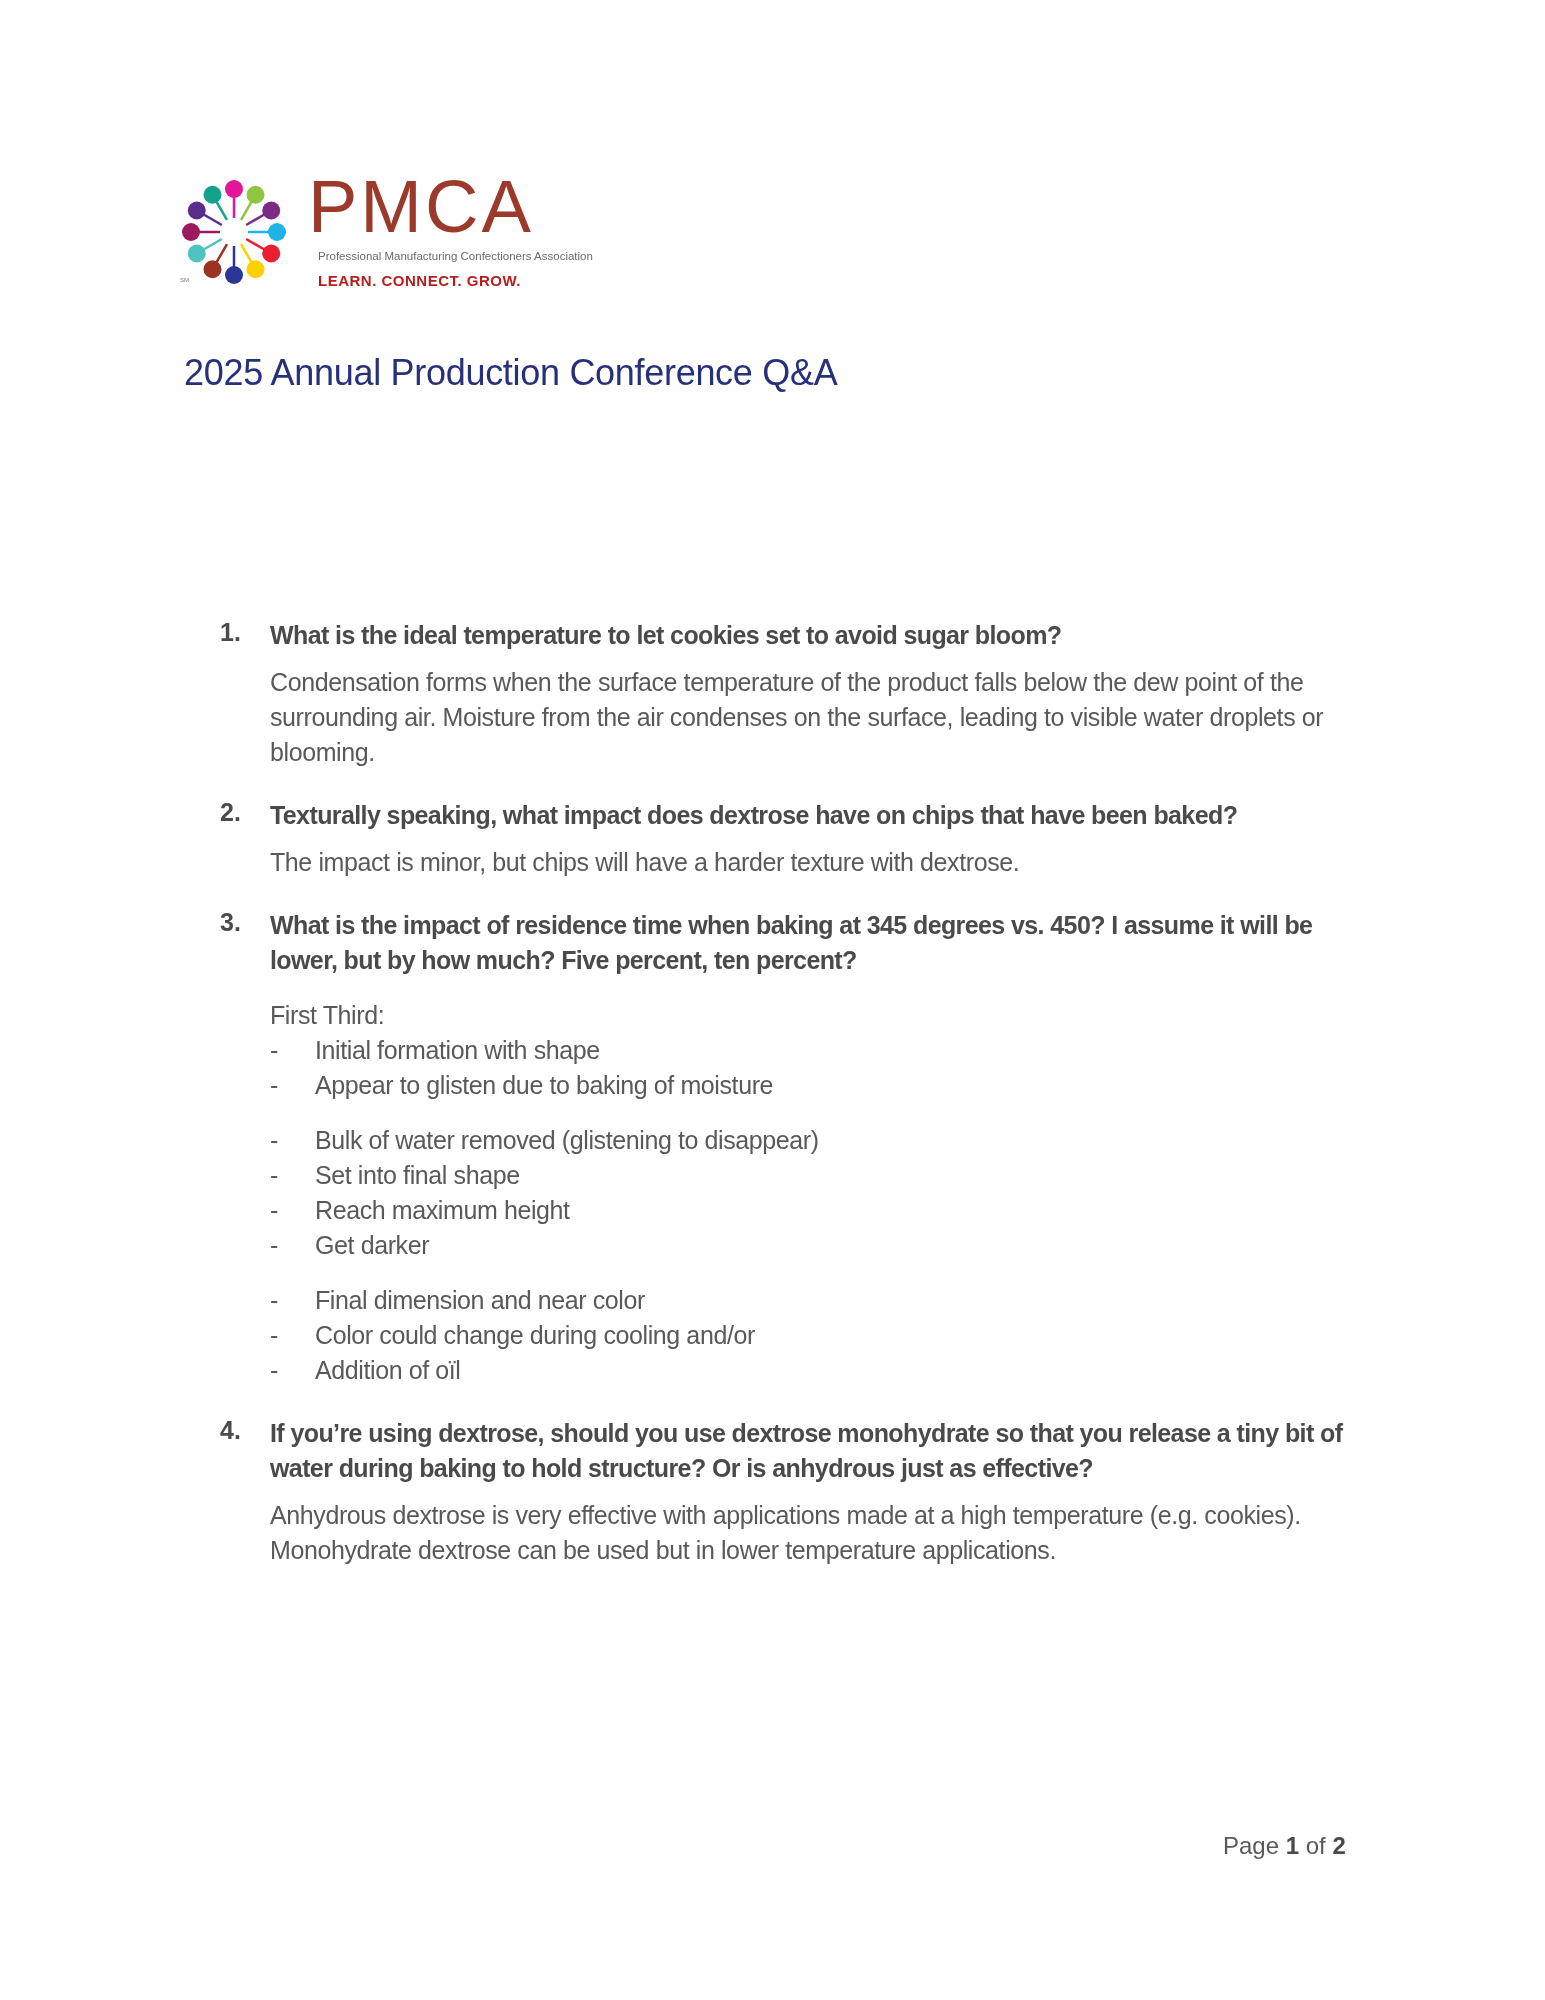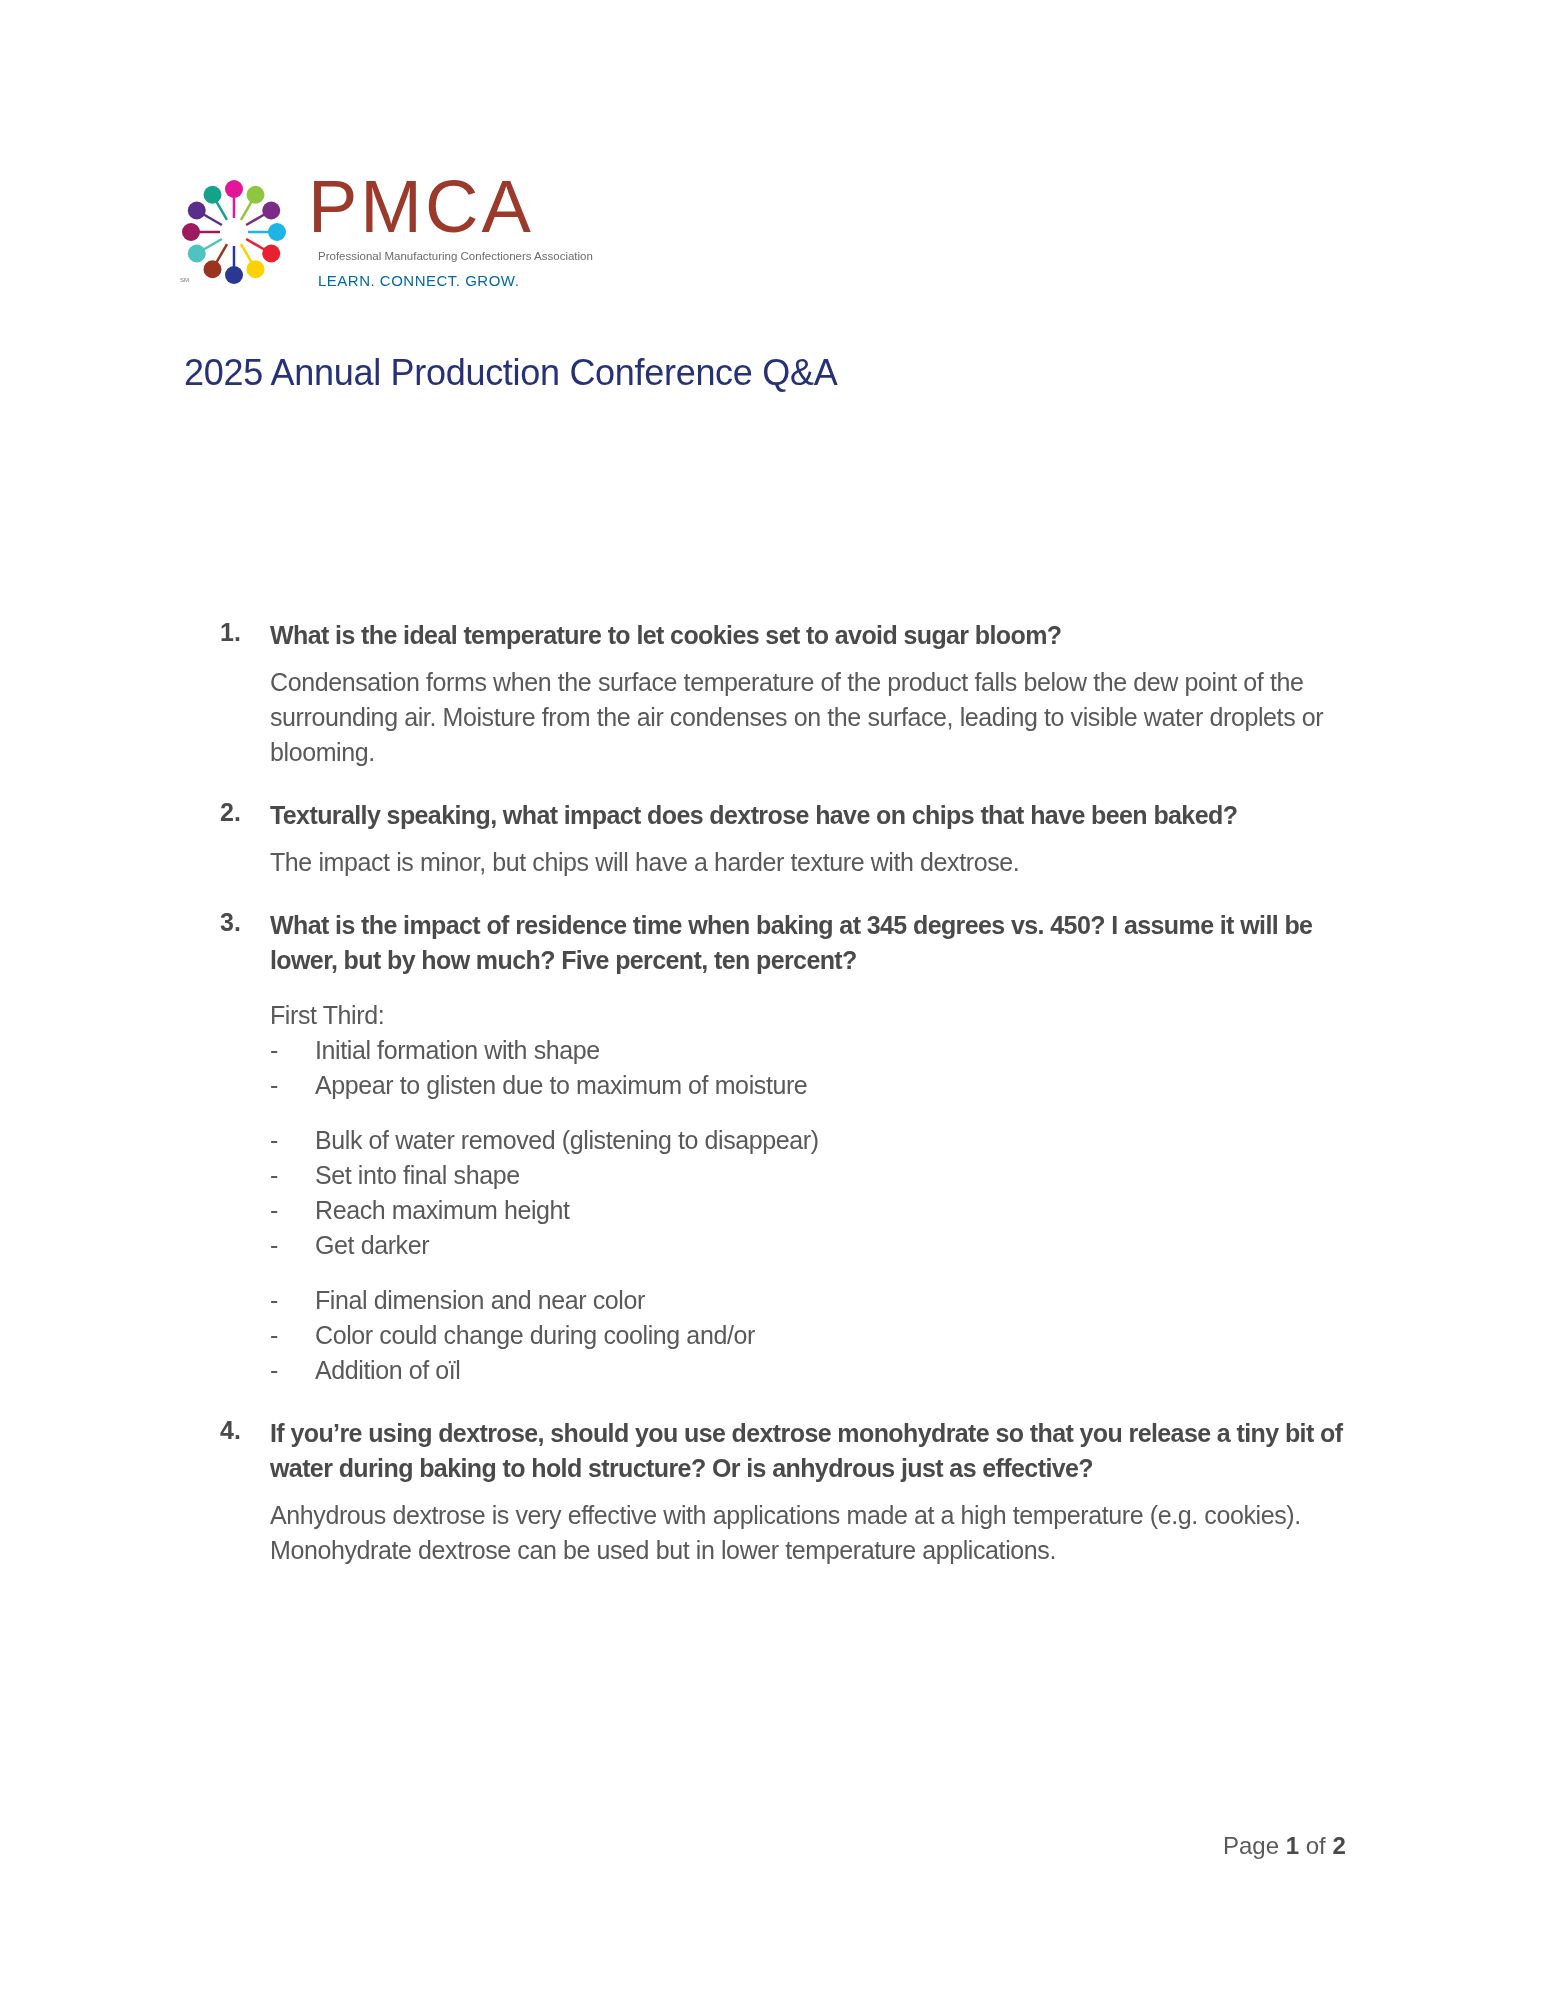--- a/index.html
+++ b/index.html
@@ -7,22 +7,22 @@
            font-family: "Liberation Sans", sans-serif; color: #4a4a4a; }
     .page { position: absolute; left: 0; top: 0; width: 1398px; height: 2000px; }
 
     
     .logo { position: absolute; left: 178px; top: 178px; width: 480px; height: 120px; }
     .logo-mark { position: absolute; left: 0; top: 0; width: 112px; height: 112px; }
     .logo-word { position: absolute; left: 130px; top: -8px; font-family: "Liberation Sans", sans-serif;
                  font-weight: 300; font-size: 74px; letter-spacing: 3px; color: #9b3a2a; line-height: 1; }
     .logo-full { position: absolute; left: 140px; top: 72px; font-size: 11.5px; color: #6b6b6b;
                  white-space: nowrap; }
-    .logo-tag { position: absolute; left: 140px; top: 94px; font-size: 15px; font-weight: normal;
-                color: #0369a1; letter-spacing: 0.5px; white-space: nowrap; }
+    .logo-tag { position: absolute; left: 140px; top: 94px; font-size: 15px; font-weight: bold;
+                color: #b91c1c; letter-spacing: 0.5px; white-space: nowrap; }
 
     
     .doc-title { position: absolute; left: 180px; top: 348px; font-size: 36px; color: #27317a;
                  font-weight: normal; margin: 4px; white-space: nowrap; letter-spacing: -0.3px; }
     .meta { position: absolute; left: 180px; top: 425px; font-size: 31px; color: #5a5a5a;
             line-height: 40px; font-weight: 300; }
     .meta div { white-space: nowrap; }
 
     
     .qa { position: absolute; left: 220px; top: 618px; width: 1140px; }
@@ -100,21 +100,21 @@
     </div>
 
     <div class="qa-item">
       <span class="qa-num">3.</span>
       <div class="question">What is the impact of residence time when baking at 345 degrees vs. 450? I assume it will be lower, but by how much? Five percent, ten percent?</div>
 
       <div class="phase">
         <div class="phase-title">First Third:</div>
         <ul class="phase-list">
           <li><span class="dash">-</span><span>Initial formation with shape</span></li>
-          <li><span class="dash">-</span><span>Appear to glisten due to maximum of moisture</span></li>
+          <li><span class="dash">-</span><span>Appear to glisten due to baking of moisture</span></li>
         </ul>
       </div>
 
       <div class="phase">
         <ul class="phase-list">
           <li><span class="dash">-</span><span>Bulk of water removed (glistening to disappear)</span></li>
           <li><span class="dash">-</span><span>Set into final shape</span></li>
           <li><span class="dash">-</span><span>Reach maximum height</span></li>
           <li><span class="dash">-</span><span>Get darker</span></li>
         </ul>

